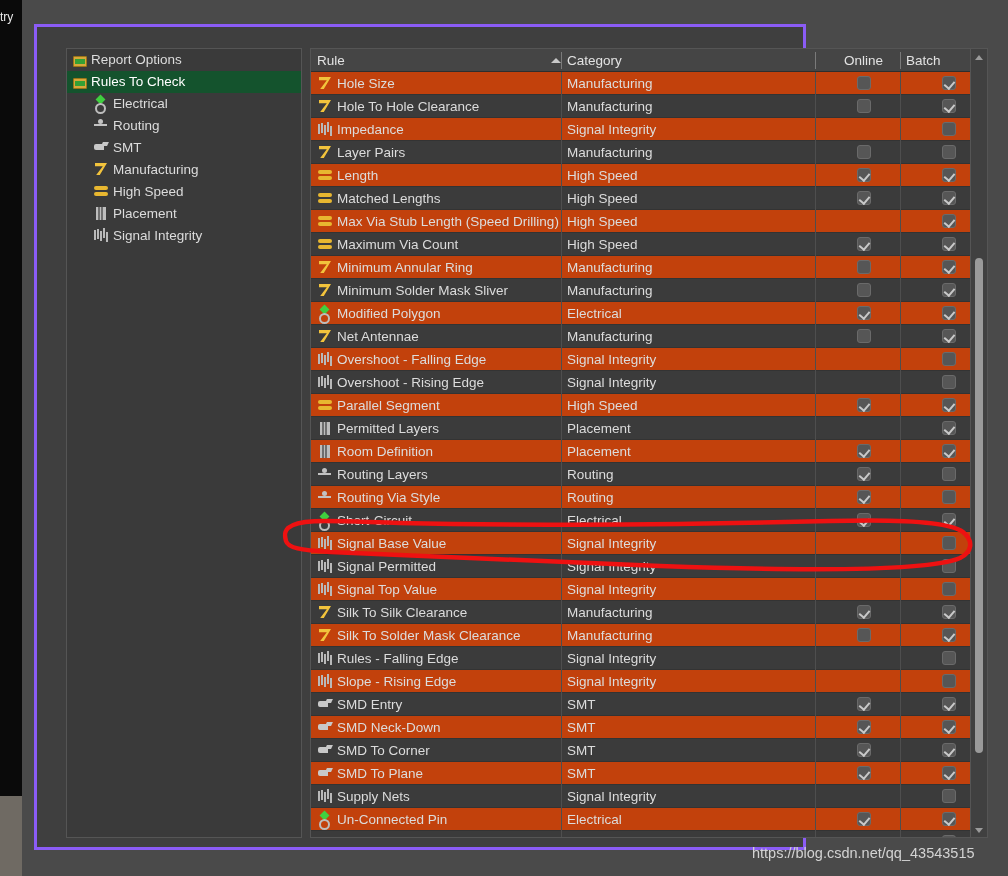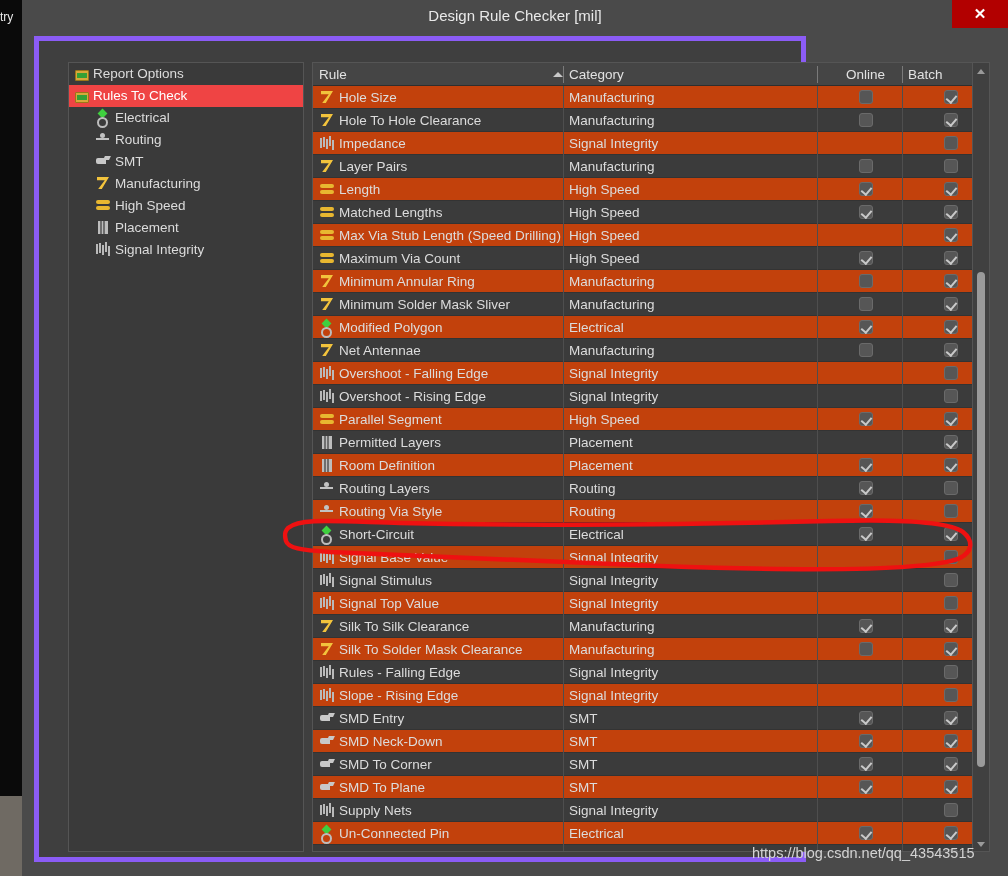--- a/index.html
+++ b/index.html
@@ -42,36 +42,36 @@
   }
   .close-button {
     position: absolute; right: 0; top: 0; width: 56px; height: 28px;
     background: #b20000; cursor: pointer;
     color: #ffffff; font-size: 15px; font-weight: bold;
     line-height: 28px; text-align: center;
   }
 
   
   .body-area {
-    position: absolute; left: 12px; top: 36px; width: 772px; height: 826px;
-    background: #3f3f3f; border: 5px solid #8b5cf6;
+    position: absolute; left: 12px; top: 24px; width: 772px; height: 826px;
+    background: #3f3f3f; border: 3px solid #8b5cf6;
   }
 
   
   .tree-panel {
     position: absolute; left: 29px; top: 21px; width: 236px; height: 790px;
     background: #3a3a3a; border: 1px solid #555555;
     overflow: hidden;
   }
   .tree-item {
     position: relative; height: 22px; line-height: 22px;
     font-size: 13.5px; color: #dcdcdc; white-space: nowrap;
     cursor: pointer;
   }
-  .tree-item.selected { background: #ef4444; color: #ffffff; }
+  .tree-item.selected { background: #14532d; color: #ffffff; }
   .tree-item .tlabel { vertical-align: middle; }
   .tree-ico {
     display: inline-block; width: 16px; height: 16px;
     vertical-align: -3px; margin-right: 4px; position: relative;
   }
 
   
   .ic-folder {
     background: #d8a83a; border: 1px solid #9c7618; border-radius: 1px;
     width: 14px; height: 11px; margin-top: 3px;
@@ -249,24 +249,20 @@
 <body>
 
 <div id="root">
 
   <div class="desktop-strip"></div>
   <div class="desktop-strip-bottom"></div>
   <div class="desktop-label">try</div>
 
   <div class="dialog">
 
-    <div class="titlebar">
-      <div class="title-text">Design Rule Checker [mil]</div>
-      <div class="close-button">✕</div>
-    </div>
 
     <div class="body-area">
 
       <div class="tree-panel" id="tree">
           <div class="tree-item" style="padding-left: 6px;"><span class="tree-ico ic-folder"></span><span class="tlabel">Report Options</span></div>
           <div class="tree-item selected" style="padding-left: 6px;"><span class="tree-ico ic-folder"></span><span class="tlabel">Rules To Check</span></div>
           <div class="tree-item" style="padding-left: 26px;"><span class="tree-ico ic-elec"></span><span class="tlabel">Electrical</span></div>
           <div class="tree-item" style="padding-left: 26px;"><span class="tree-ico ic-route"></span><span class="tlabel">Routing</span></div>
           <div class="tree-item" style="padding-left: 26px;"><span class="tree-ico ic-smt"></span><span class="tlabel">SMT</span></div>
           <div class="tree-item" style="padding-left: 26px;"><span class="tree-ico ic-manu"></span><span class="tlabel">Manufacturing</span></div>
@@ -544,21 +540,21 @@
               <div class="cell-cat">Signal Integrity</div>
               <div class="col-div" style="left: 250px;"></div>
               <div class="col-div" style="left: 504px;"></div>
               <div class="col-div" style="left: 589px;"></div>
               <div class="chk-wrap on"></div>
               <div class="chk-wrap ba">
                 <div class="chk "></div>
               </div>
             </div>
             <div class="row">
-              <div class="cell-rule"><span class="tree-ico ic-si"></span><span>Signal Stimulus</span></div>
+              <div class="cell-rule"><span class="tree-ico ic-si"></span><span>Signal Permitted</span></div>
               <div class="cell-cat">Signal Integrity</div>
               <div class="col-div" style="left: 250px;"></div>
               <div class="col-div" style="left: 504px;"></div>
               <div class="col-div" style="left: 589px;"></div>
               <div class="chk-wrap on"></div>
               <div class="chk-wrap ba">
                 <div class="chk "></div>
               </div>
             </div>
             <div class="row">

